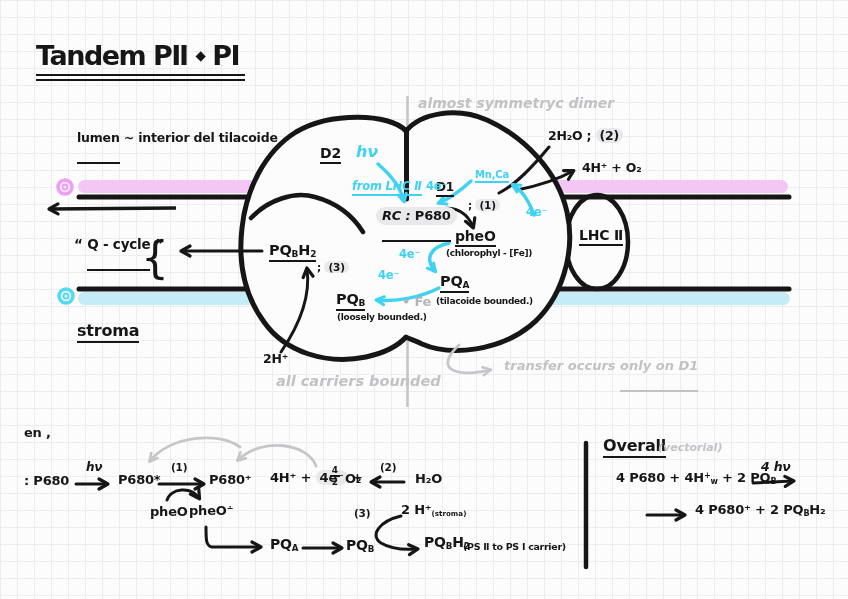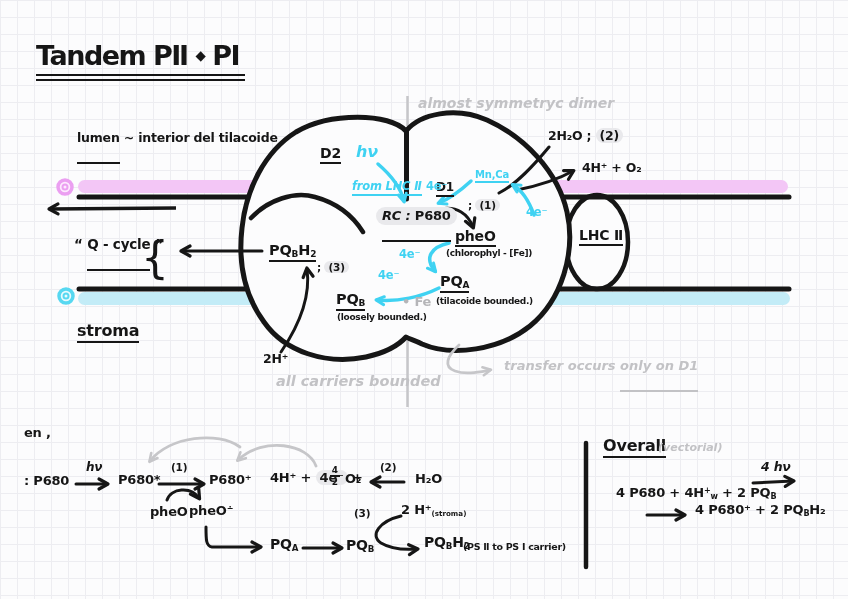--- a/index.html
+++ b/index.html
@@ -178,17 +178,17 @@
   <div class="lb" style="left:189px;top:503px;"><span>pheO</span><sup>∸</sup></div>
   <div class="lb sm10" style="left:354px;top:507px;">(3)</div>
   <div class="lb" style="left:401px;top:502px;"><span>2 H⁺</span><span class="tinysub">(stroma)</span></div>
   <div class="lb" style="left:270px;top:536px;font-size:14px;"><span>PQ</span><sub>A</sub></div>
   <div class="lb" style="left:346px;top:537px;font-size:14px;"><span>PQ</span><sub>B</sub></div>
   <div class="lb" style="left:424px;top:534px;font-size:14px;"><span>PQ</span><sub>B</sub><span>H</span><sub>2</sub></div>
   <div class="lb sm9" style="left:463px;top:541px;font-size:9.5px;">(PS Ⅱ to PS Ⅰ carrier)</div>
 
   <div class="lb ul" style="left:603px;top:436px;font-size:16px;">Overall</div>
   <div class="lb gy" style="left:658px;top:441px;font-size:11px;">(vectorial)</div>
-  <div class="lb" style="left:616px;top:470px;margin-top:15px;"><span>4 P680 + 4H</span><sup>+</sup><sub>w</sub><span> + 2 PQ</span><sub>B</sub></div>
+  <div class="lb" style="left:616px;top:470px;"><span>4 P680 + 4H</span><sup>+</sup><sub>w</sub><span> + 2 PQ</span><sub>B</sub></div>
   <div class="lb it" style="left:761px;top:459px;font-size:12.5px;">4 hν</div>
   <div class="lb" style="left:695px;top:502px;"><span>4 P680⁺ + 2 PQ</span><sub>B</sub><span>H₂</span></div>
 
 </div>
 
 </body></html>

